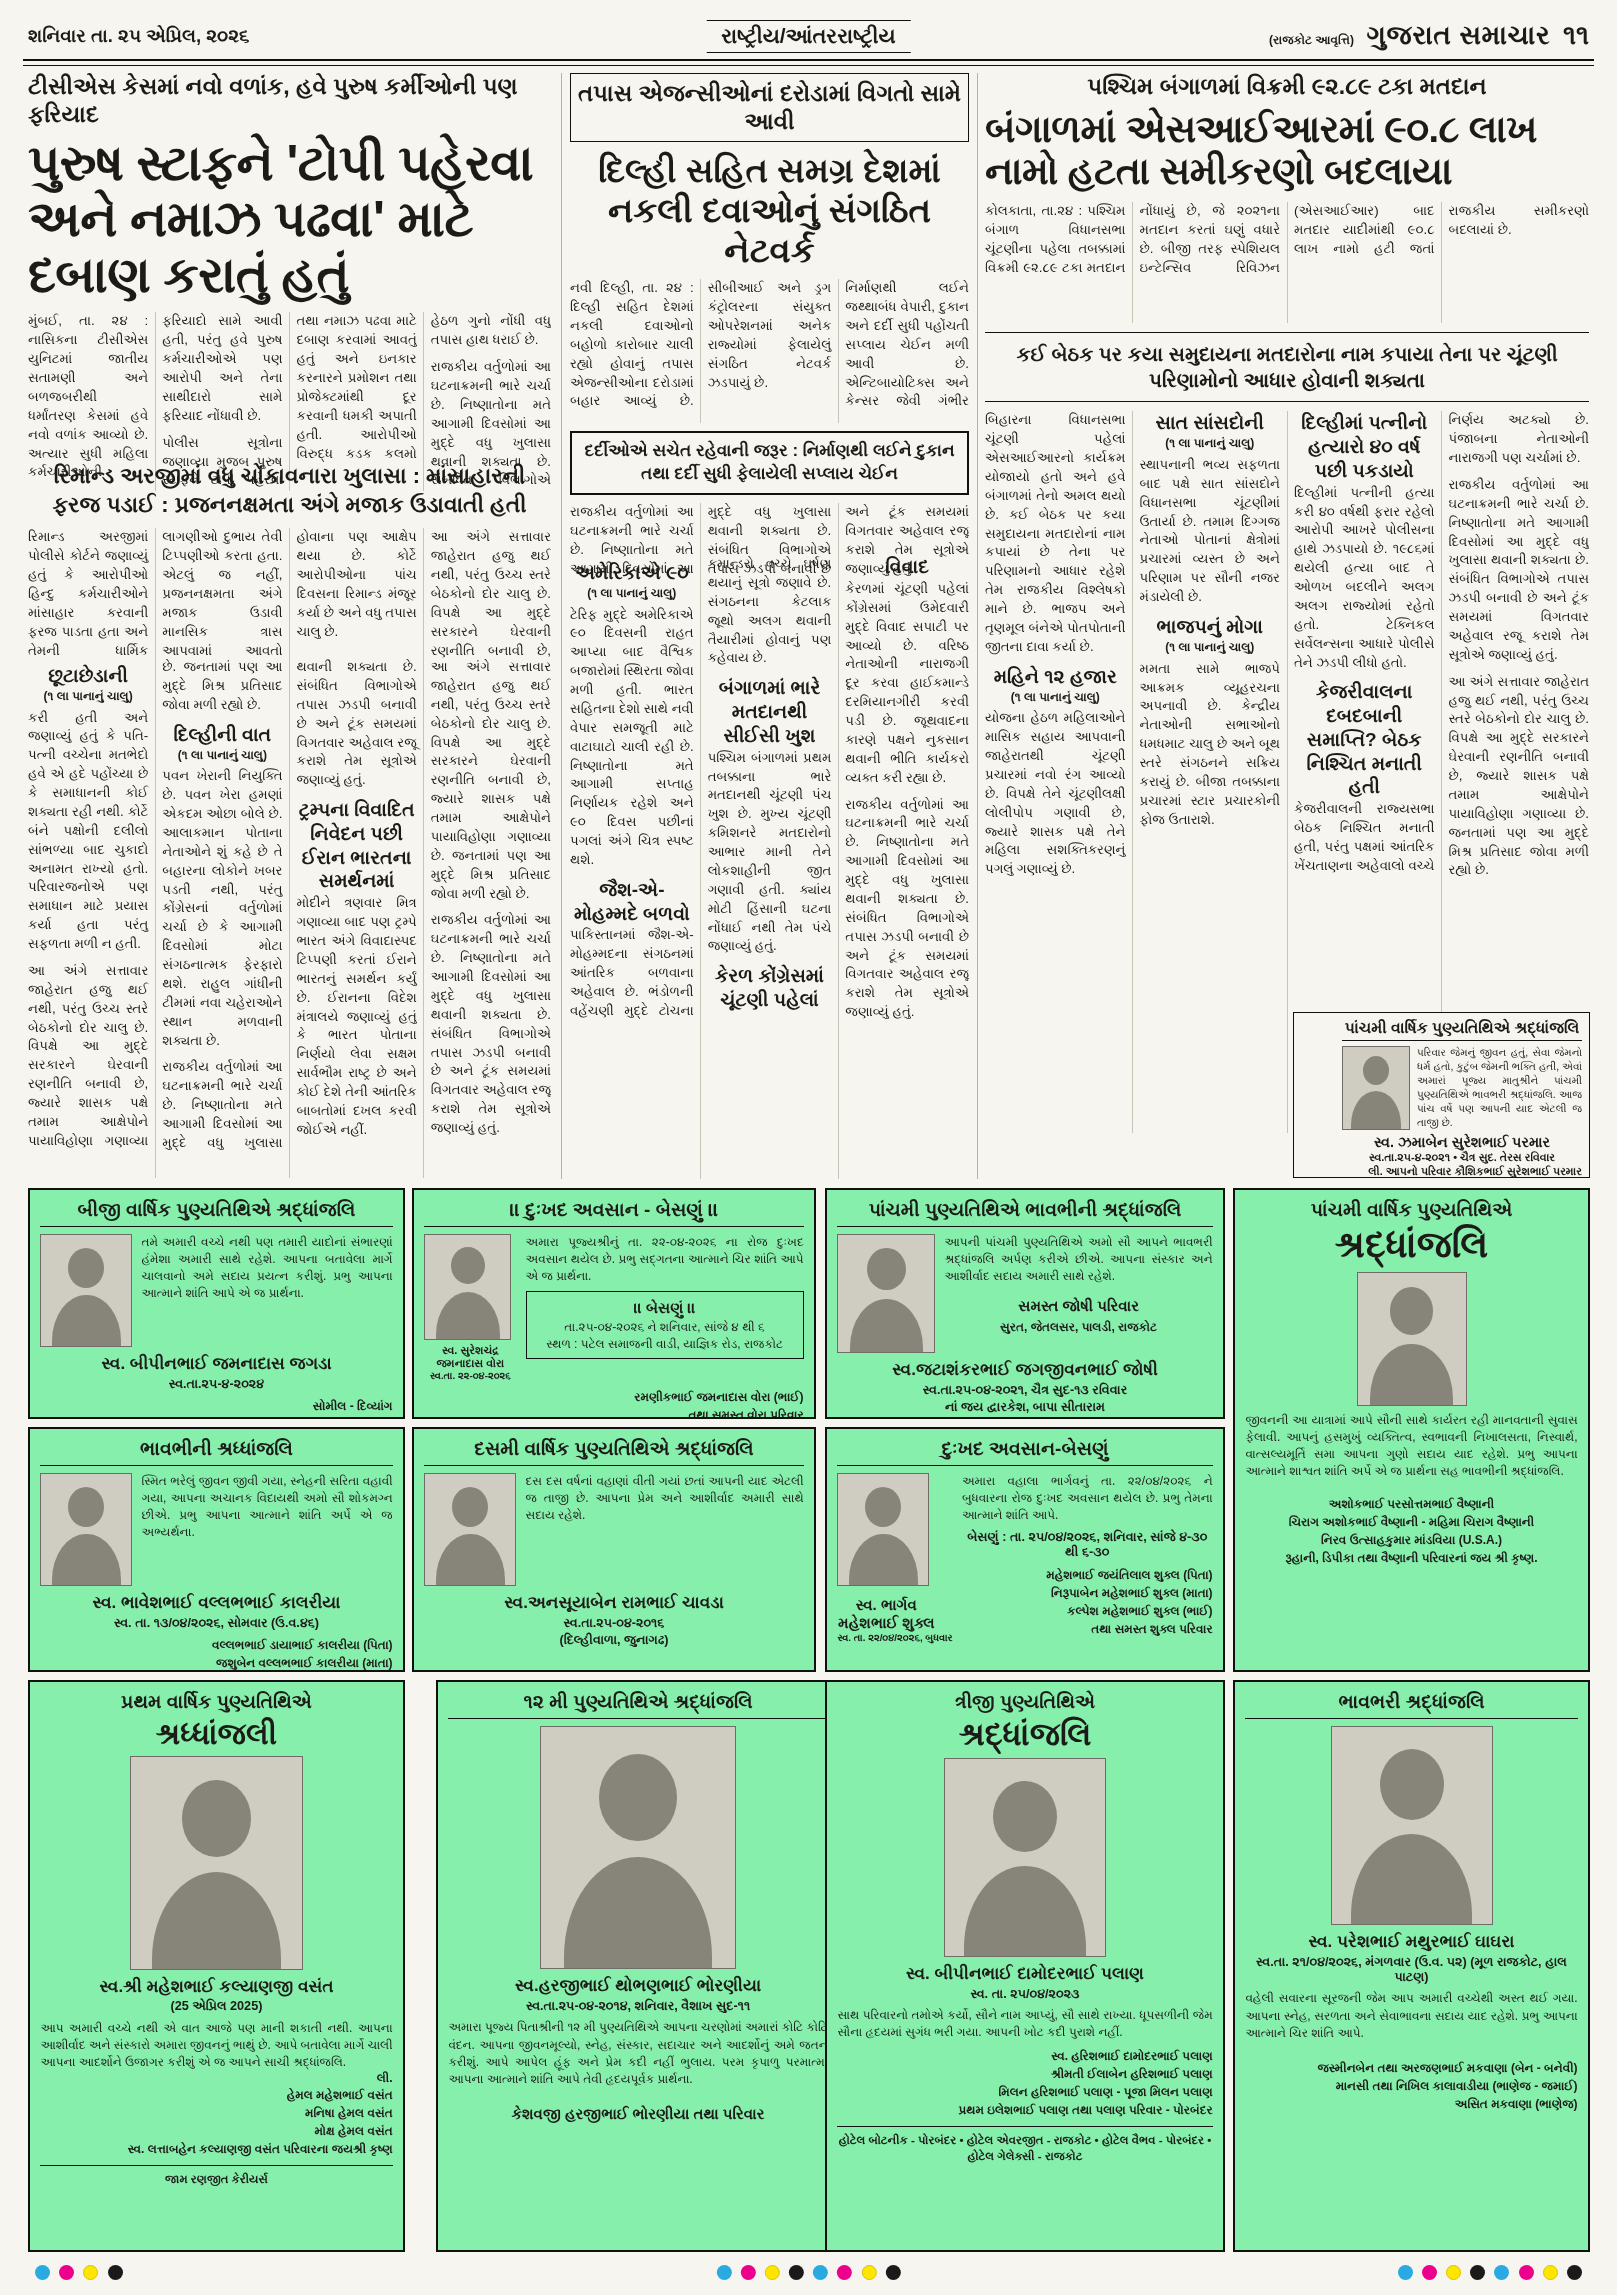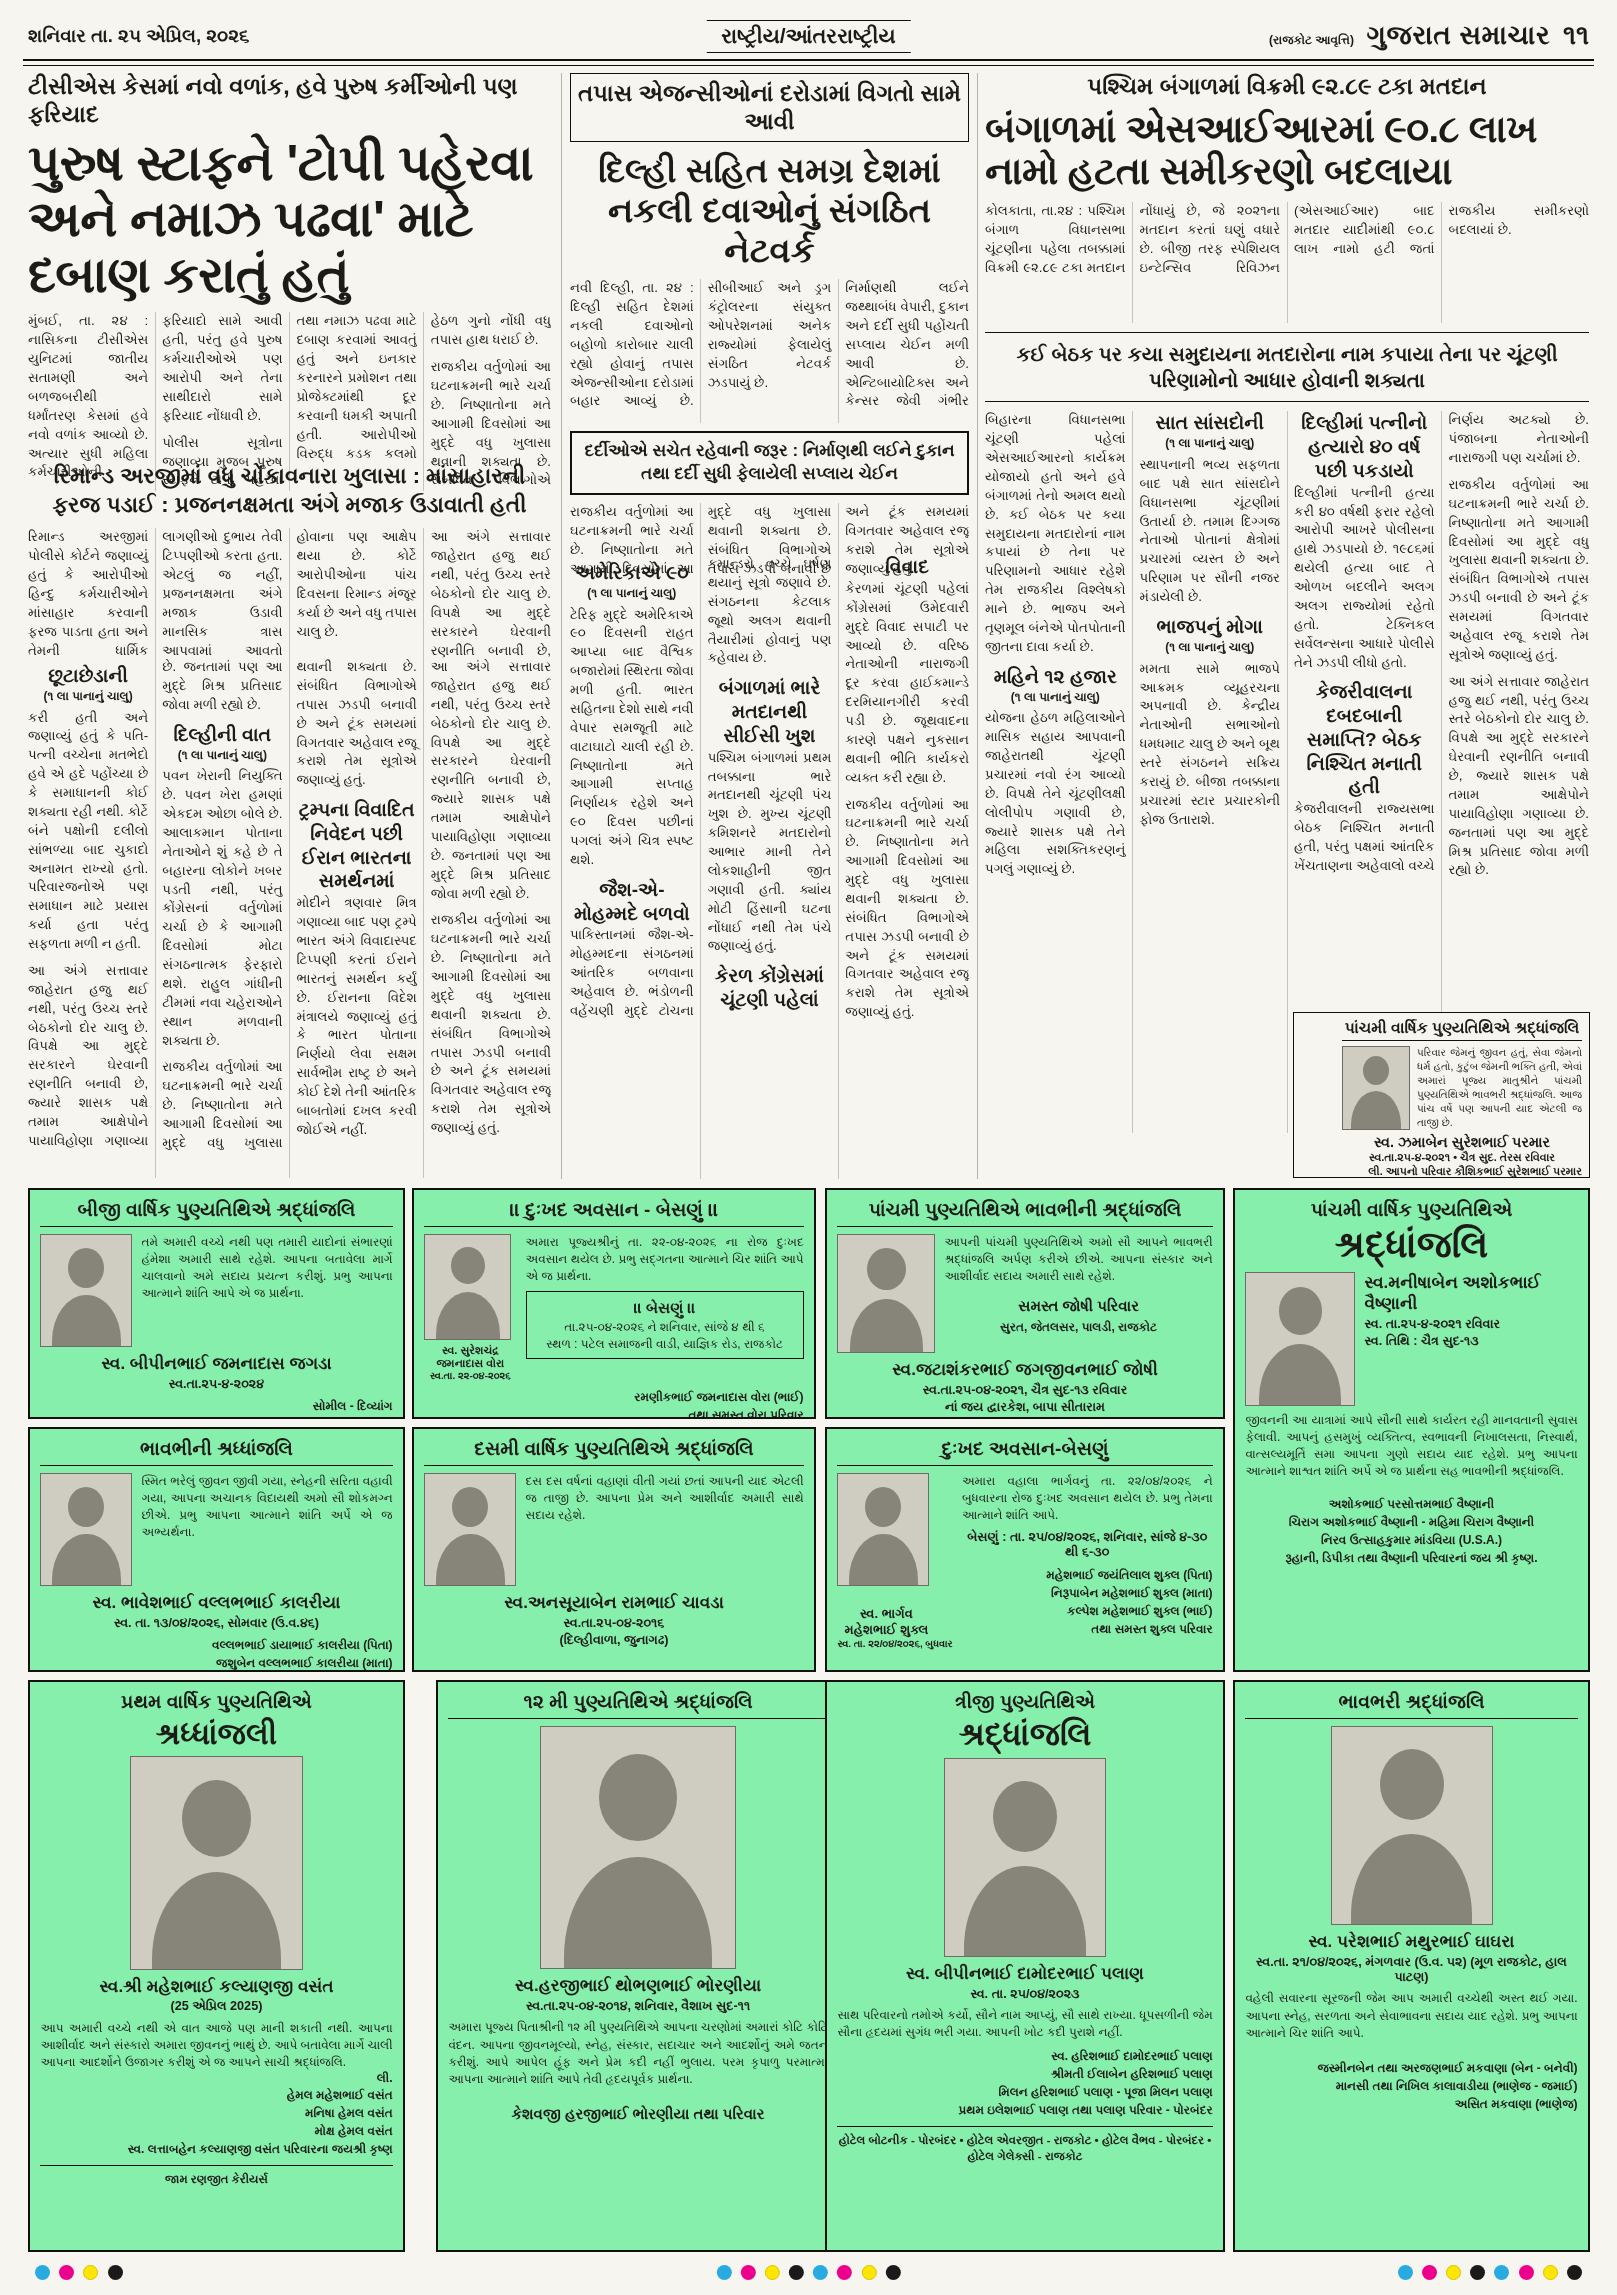--- a/index.html
+++ b/index.html
@@ -257,25 +257,20 @@
     <div class="ad-name">સ્વ.જટાશંકરભાઈ જગજીવનભાઈ જોષી</div>
     <div class="ad-date">સ્વ.તા.૨૫-૦૪-૨૦૨૧, ચૈત્ર સુદ-૧૩ રવિવાર</div>
     <div class="ad-date" style="font-weight:800;">નાં જય દ્વારકેશ, બાપા સીતારામ</div>
   </div>
 
   <div class="ad" style="left:1233px; top:1188px; width:357px; height:484px;">
     <div class="ad-title noline">પાંચમી વાર્ષિક પુણ્યતિથિએ</div>
     <div class="ad-title-big">શ્રદ્ધાંજલિ</div>
     <div class="ad-row" style="justify-content:center;">
       <div class="ph" style="width:110px; height:134px;"></div>
-      <div style="flex:1;">
-        <div class="ad-name" style="text-align:left; margin-top:0;">સ્વ.મનીષાબેન અશોકભાઈ વૈષ્ણાની</div>
-        <div class="ad-date" style="text-align:left;">સ્વ. તા.૨૫-૪-૨૦૨૧ રવિવાર</div>
-        <div class="ad-date" style="text-align:left;">સ્વ. તિથિ : ચૈત્ર સુદ-૧૩</div>
-      </div>
     </div>
     <div class="ad-body">જીવનની આ યાત્રામાં આપે સૌની સાથે કાર્યરત રહી માનવતાની સુવાસ ફેલાવી. આપનું હસમુખું વ્યક્તિત્વ, સ્વભાવની નિખાલસતા, નિસ્વાર્થ, વાત્સલ્યમૂર્તિ સમા આપના ગુણો સદાય યાદ રહેશે. પ્રભુ આપના આત્માને શાશ્વત શાંતિ અર્પે એ જ પ્રાર્થના સહ ભાવભીની શ્રદ્ધાંજલિ.</div>
     <div class="ad-sign center" style="margin-top:15px;">
       <div>અશોકભાઈ પરસોત્તમભાઈ વૈષ્ણાની</div>
       <div>ચિરાગ અશોકભાઈ વૈષ્ણાની - મહિમા ચિરાગ વૈષ્ણાની</div>
       <div>નિરવ ઉત્સાહકુમાર માંડવિયા (U.S.A.)</div>
       <div>રૂહાની, ડિપીકા તથા વૈષ્ણાની પરિવારનાં જય શ્રી કૃષ્ણ.</div>
     </div>
   </div>
 
@@ -305,21 +300,21 @@
     <div class="ad-name">સ્વ.અનસૂયાબેન રામભાઈ ચાવડા</div>
     <div class="ad-date">સ્વ.તા.૨૫-૦૪-૨૦૧૬</div>
     <div class="ad-date">(દિલ્હીવાળા, જુનાગઢ)</div>
   </div>
 
   <div class="ad" style="left:825px; top:1427px; width:400px; height:245px;">
     <div class="ad-title">દુઃખદ અવસાન-બેસણું</div>
     <div class="ad-row">
       <div style="text-align:center;">
         <div class="ph" style="width:92px; height:113px;"></div>
-        <div style="font-size:13px; font-weight:800; margin-top:20px; width:98px;">સ્વ. ભાર્ગવ મહેશભાઈ શુક્લ</div>
+        <div style="font-size:15px; font-weight:800; margin-top:10px; width:98px;">સ્વ. ભાર્ગવ મહેશભાઈ શુક્લ</div>
         <div style="font-size:9.8px; font-weight:700;">સ્વ. તા. ૨૨/૦૪/૨૦૨૬, બુધવાર</div>
       </div>
       <div style="flex:1;">
         <div class="ad-body" style="margin-top:0;">અમારા વહાલા ભાર્ગવનું તા. ૨૨/૦૪/૨૦૨૬ ને બુધવારના રોજ દુઃખદ અવસાન થયેલ છે. પ્રભુ તેમના આત્માને શાંતિ આપે.</div>
         <div class="ad-date" style="font-weight:800; margin-top:5.8px;">બેસણું : તા. ૨૫/૦૪/૨૦૨૬, શનિવાર, સાંજે ૪-૩૦ થી ૬-૩૦</div>
         <div class="ad-sign">
           <div>મહેશભાઈ જયંતિલાલ શુક્લ (પિતા)</div>
           <div>નિરૂપાબેન મહેશભાઈ શુક્લ (માતા)</div>
           <div>કલ્પેશ મહેશભાઈ શુક્લ (ભાઈ)</div>
           <div>તથા સમસ્ત શુક્લ પરિવાર</div>

